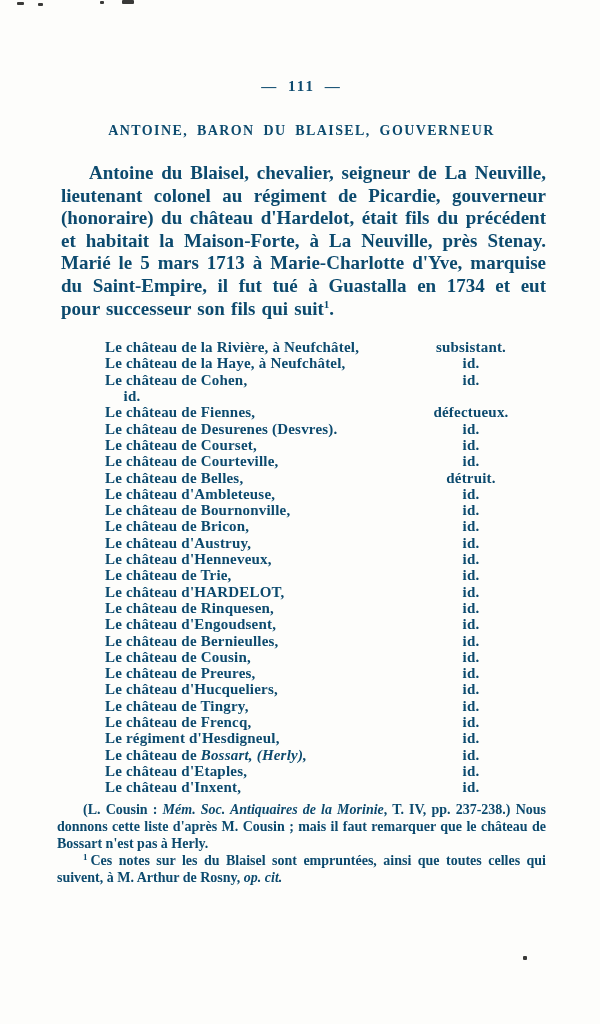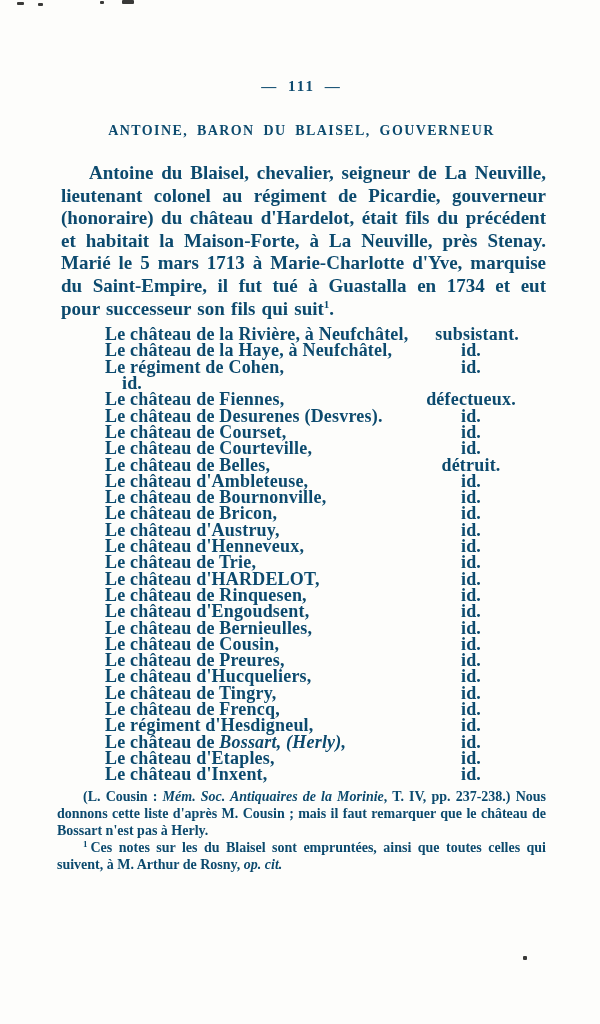--- a/index.html
+++ b/index.html
@@ -38,22 +38,22 @@
   .body-par {
     margin: 23px 0 0 4px;
     font-size: 19px;
     line-height: 22.6px;
     text-align: justify;
     text-indent: 28px;
     word-spacing: 1.5px;
   }
   .body-par sup { font-size: 11px; line-height: 0; }
   .chateau-list {
-    margin-top: 6px;
-    font-size: 18px;
+    margin-top: 19px;
+    font-size: 15px;
     letter-spacing: 0.2px;
   }
   .row { display: flex; line-height: 16.3px; }
   .row .name { flex: 1; padding-left: 48px; white-space: nowrap; }
   .row .status { width: 150px; text-align: center; }
   .footnotes {
     margin-top: 6px;
     font-size: 14px;
     line-height: 17px;
     text-align: justify;
@@ -87,21 +87,21 @@
     <div class="chateau-list" id="chateau-list">
         <div class="row">
           <span class="name">Le château de la Rivière, à Neufchâtel,</span>
           <span class="status">subsistant.</span>
         </div>
         <div class="row">
           <span class="name">Le château de la Haye, à Neufchâtel,</span>
           <span class="status">id.</span>
         </div>
         <div class="row">
-          <span class="name">Le régiment de Cohen,</span>
+          <span class="name">Le château de Cohen,</span>
           <span class="status">id.</span>
         </div>
         <div class="row">
           <span class="status">id.</span>
         </div>
         <div class="row">
           <span class="name">Le château de Fiennes,</span>
           <span class="status">défectueux.</span>
         </div>
         <div class="row">

